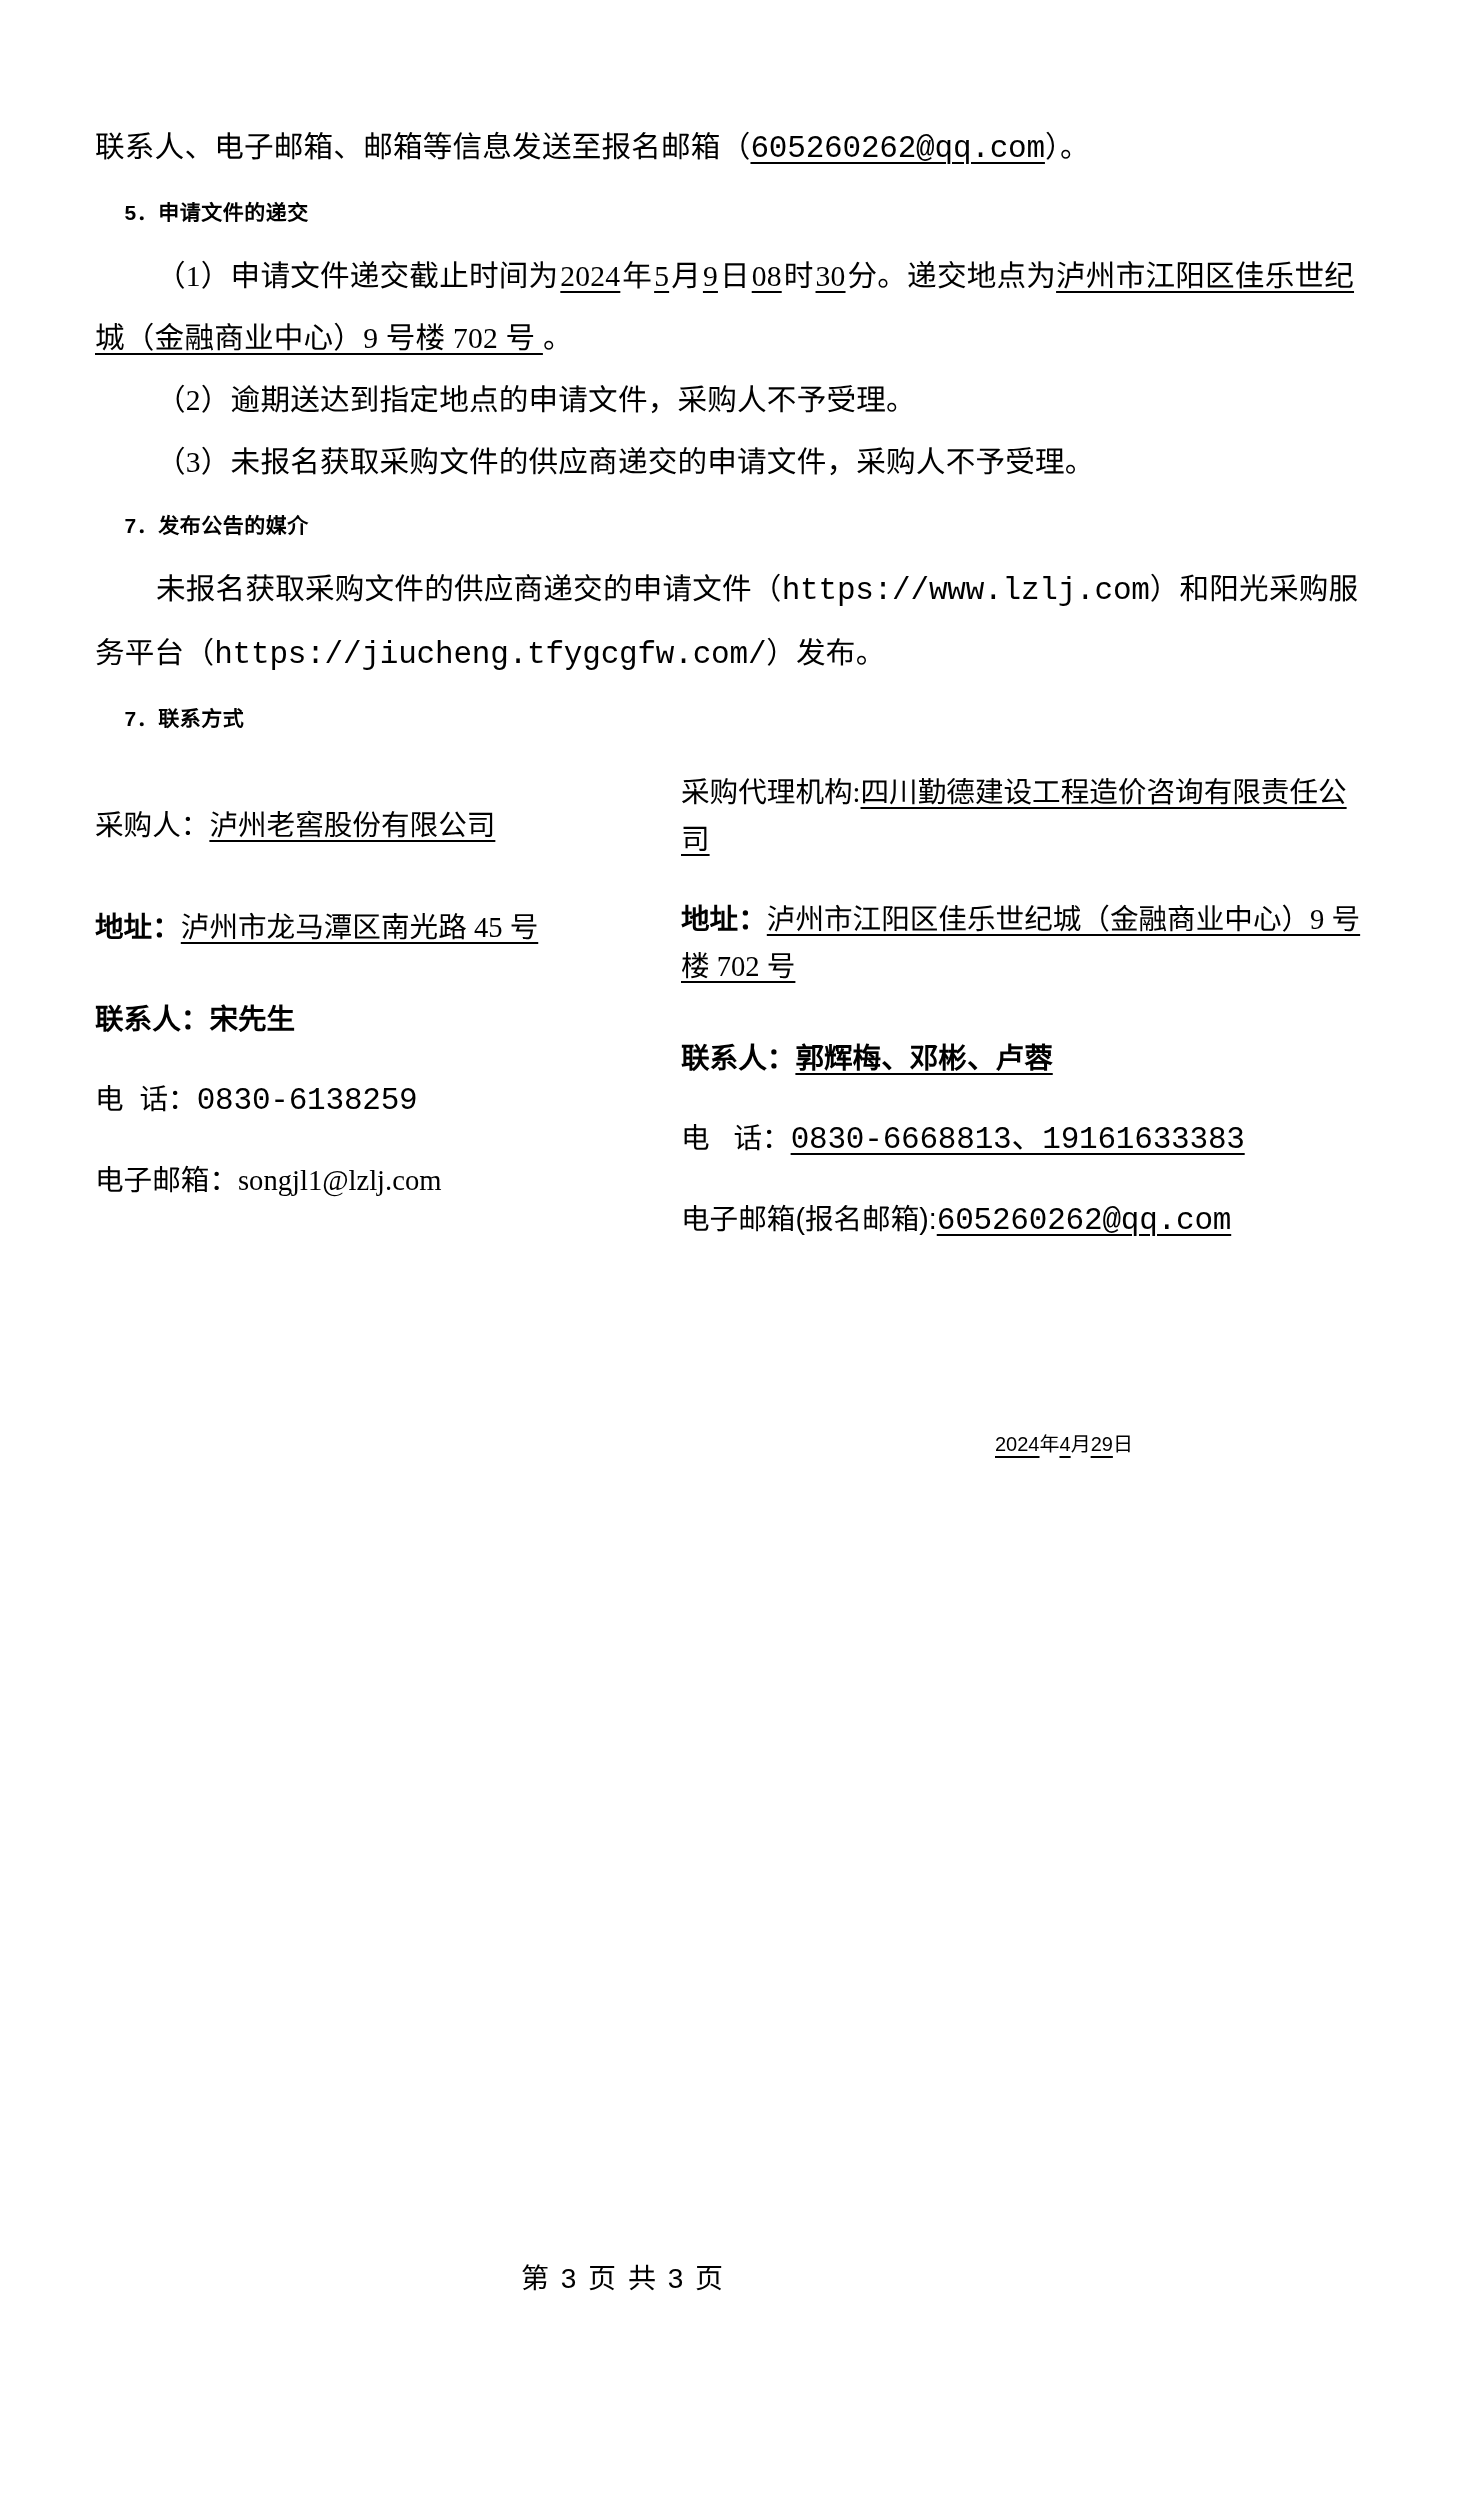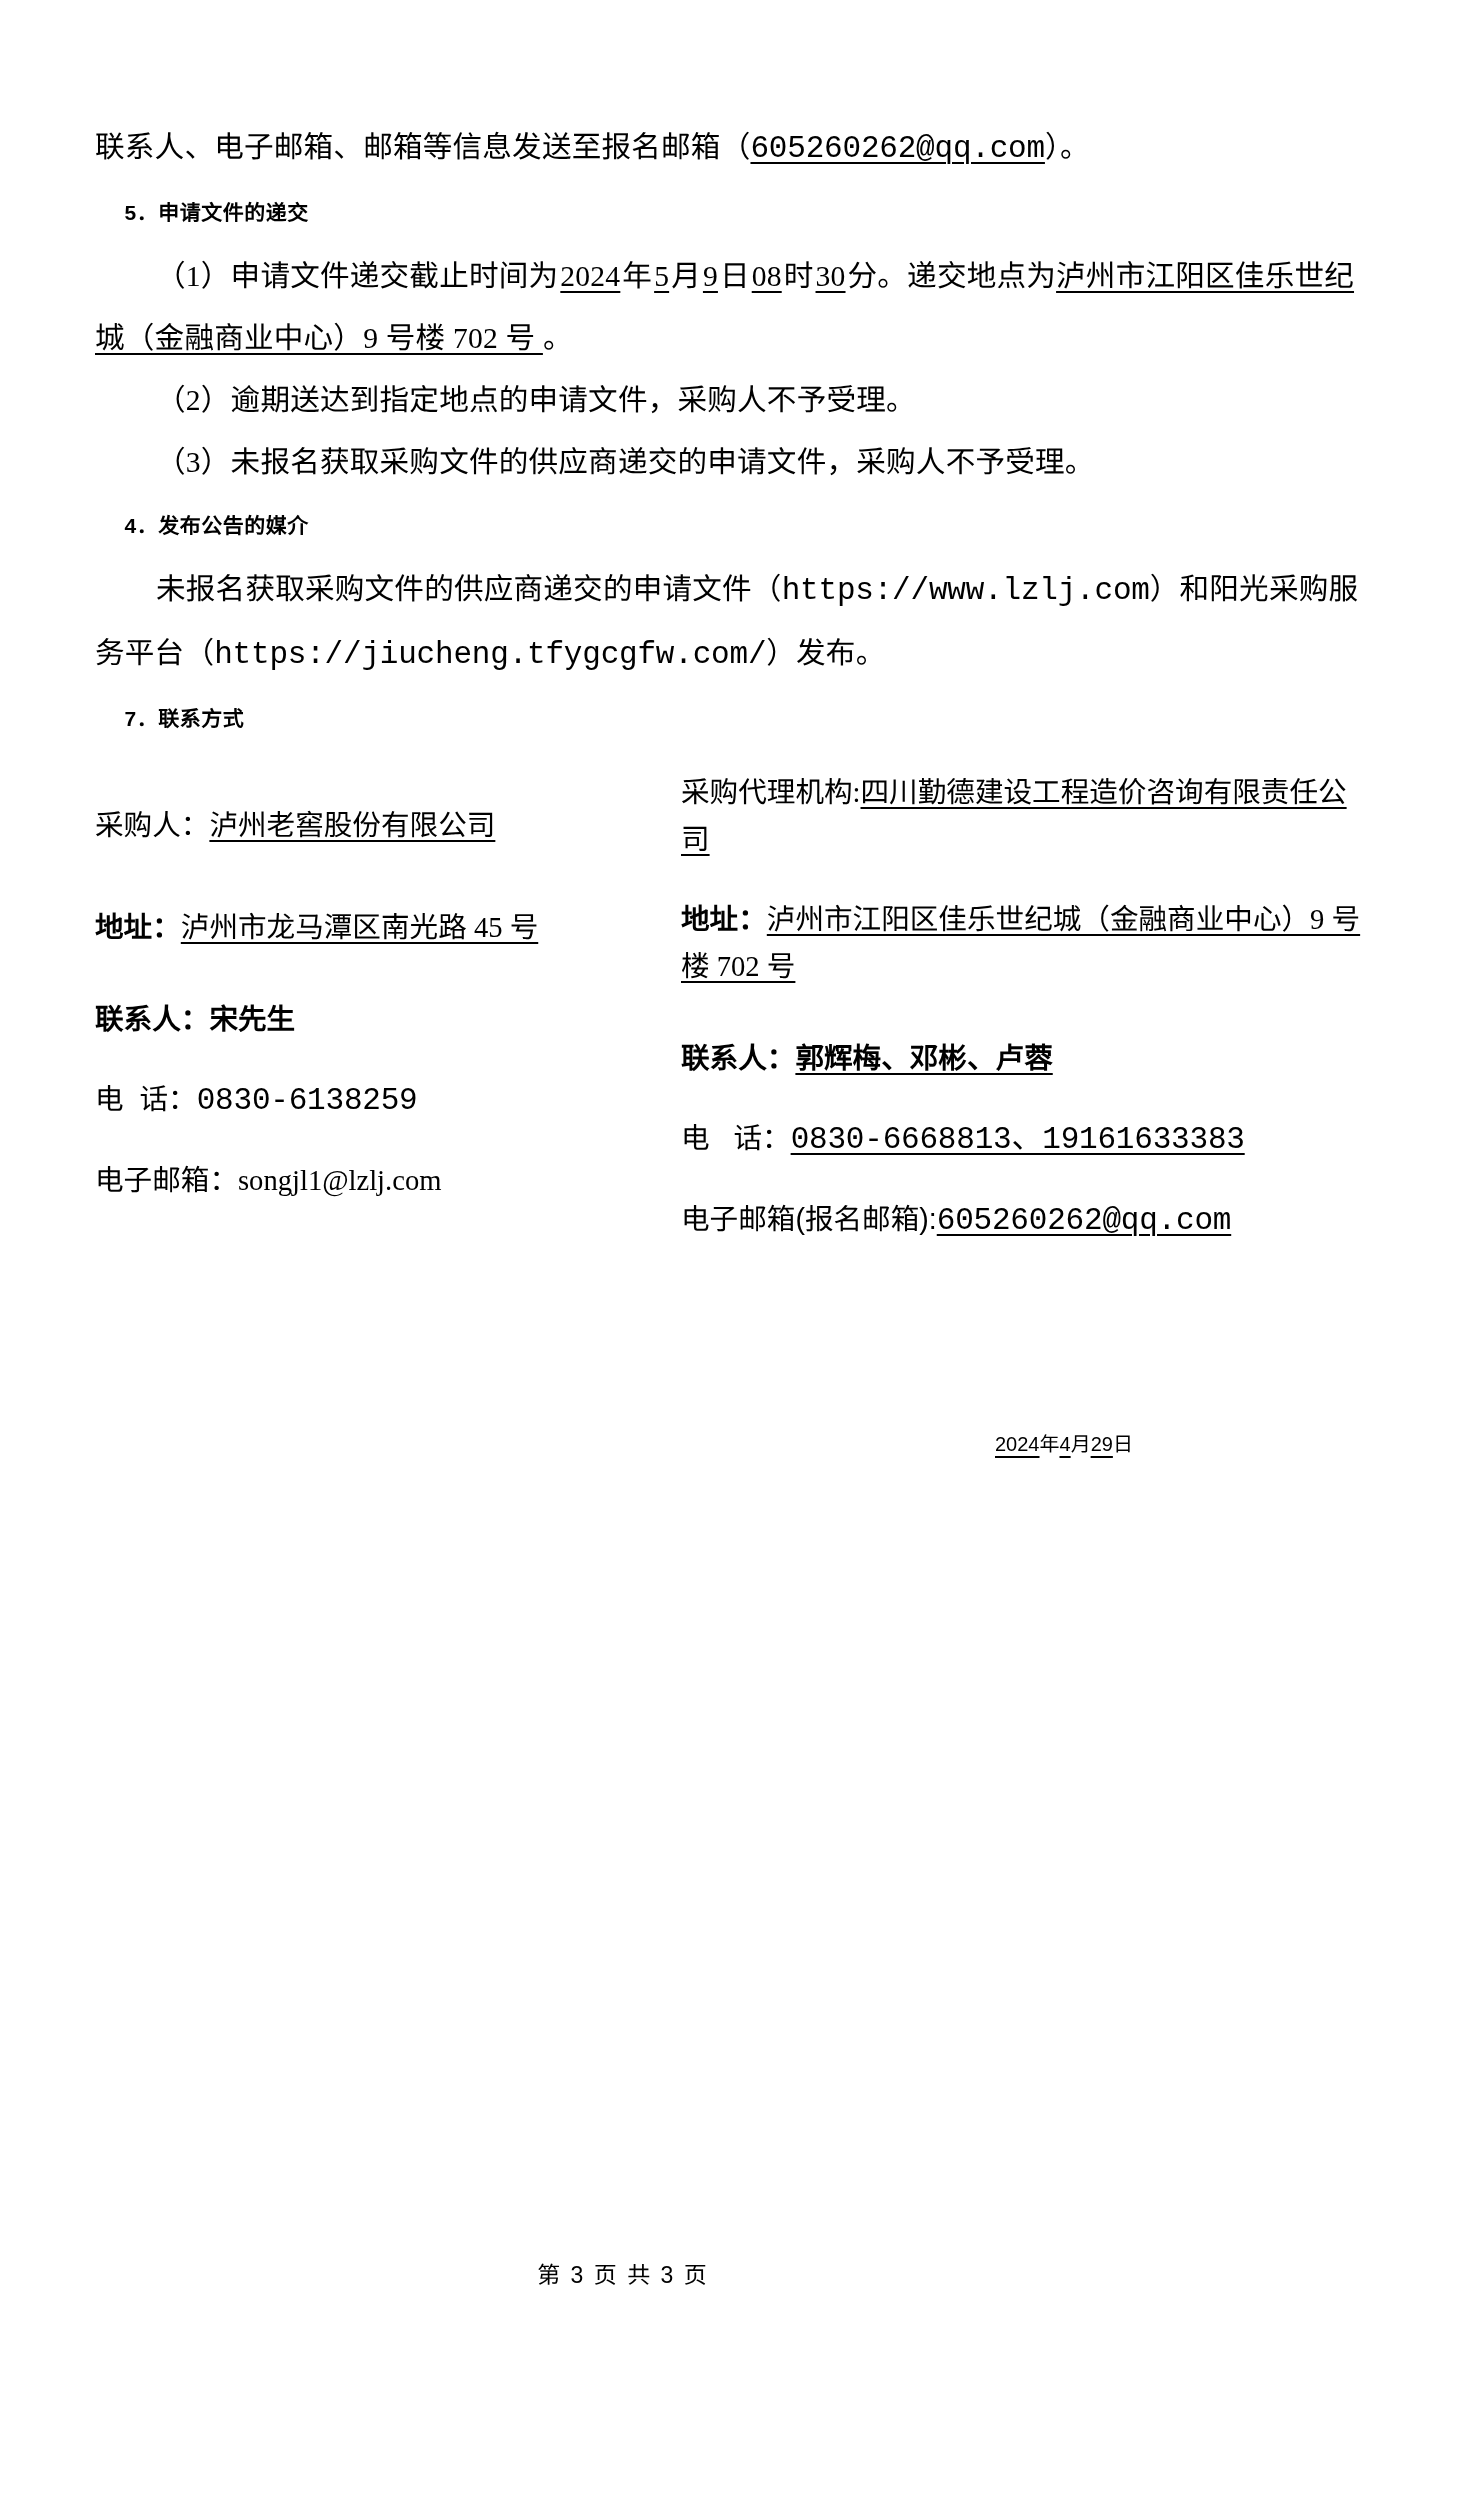--- a/index.html
+++ b/index.html
@@ -108,21 +108,21 @@
     white-space: nowrap;
   }
   .sign-date .u { text-decoration-thickness: 1.6px; }
 
   .footer {
     position: absolute;
     left: 0;
     top: 2256px;
     width: 1246px;
     text-align: center;
-    font-size: 23px;
+    font-size: 28px;
     font-family: "Liberation Sans","DejaVu Sans",sans-serif;
     letter-spacing: 2px;
   }
 </style>
 </head>
 <body>
 
 <div class="page">
 
   <div class="body-area">
@@ -133,21 +133,21 @@
 
     <div class="heading">5．申请文件的递交</div>
 
     <div class="para wrap indent2">
       <span>（1）申请文件递交截止时间为</span><span class="num u">2024</span><span>年</span><span class="num u">5</span><span>月</span><span class="num u">9</span><span>日</span><span class="num u">08</span><span>时</span><span class="num u">30</span><span>分。递交地点为</span><span class="u">泸州市江阳区佳乐世纪城（金融商业中心）9 号楼 702 号  </span><span>。</span>
     </div>
 
     <div class="para indent2">（2）逾期送达到指定地点的申请文件，采购人不予受理。</div>
     <div class="para indent2">（3）未报名获取采购文件的供应商递交的申请文件，采购人不予受理。</div>
 
-    <div class="heading">4．发布公告的媒介</div>
+    <div class="heading">7．发布公告的媒介</div>
 
     <div class="para wrap indent2">
       <span>未报名获取采购文件的供应商递交的申请文件（</span><span class="mono">https://www.lzlj.com</span><span>）和阳光采购服务平台（</span><span class="mono">https://jiucheng.tfygcgfw.com/</span><span>）发布。</span>
     </div>
 
     <div class="heading">7．联系方式</div>
 
     <div class="contacts">
 
       <div class="col col-left">

